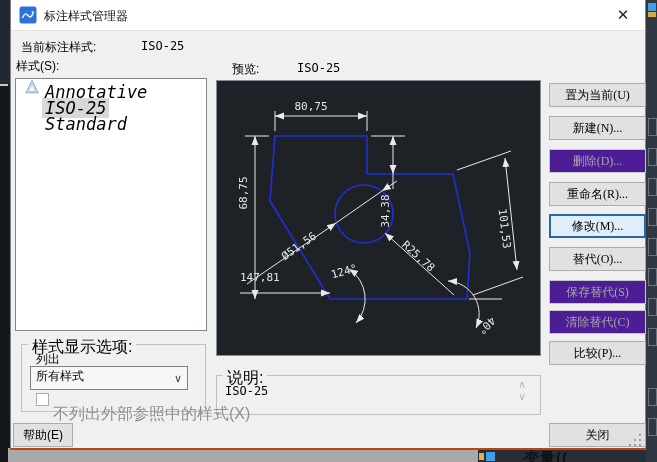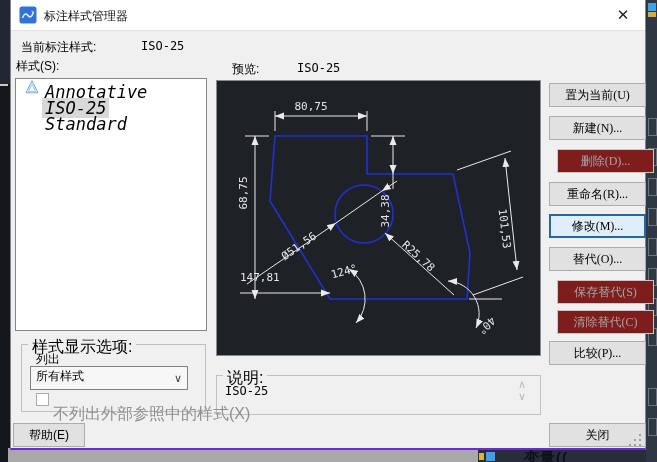--- a/index.html
+++ b/index.html
@@ -18,21 +18,21 @@
   .rs-btn{position:absolute;left:2px;width:7px;height:16px;border:1px solid #6b7480;}
   #gray-band{left:8px;top:448px;width:470px;height:14px;background:#a9a9a9;}
   #taskbar-text{left:524px;top:449px;font-size:15px;font-weight:bold;color:#0e1116;letter-spacing:1px;}
   .mini-ico-y{left:479px;top:453px;width:5px;height:7px;background:#d9b544;}
   .mini-ico-b{left:486px;top:452px;width:9px;height:9px;background:#3f9fe8;}
   .corner-ico-b{left:648px;top:3px;width:8px;height:8px;background:#3da0e8;}
   .corner-ico-y{left:648px;top:12px;width:8px;height:5px;background:#d8a93c;}
   
   #dialog{
     left:10px;top:0;width:636px;height:450px;background:#f0f0f0;
-    border-left:1px solid #7d848d;border-right:1px solid #7d848d;border-bottom:2px solid #6d28d9;
+    border-left:1px solid #7d848d;border-right:1px solid #7d848d;border-bottom:2px solid #c2410c;
     box-sizing:border-box;font-size:12px;color:#000;
   }
   #titlebar{position:absolute;left:0;top:0;width:100%;height:30px;background:#ffffff;border-bottom:1px solid #e2e2e2;}
   #title-icon{position:absolute;left:8px;top:6px;width:18px;height:18px;}
   #title-text{position:absolute;left:33px;top:8px;font-size:12px;color:#111;}
   #close-btn{position:absolute;right:0;top:0;width:44px;height:29px;text-align:center;line-height:29px;font-size:15px;color:#222;cursor:pointer;}
   .lbl{position:absolute;white-space:nowrap;}
   .mono{font-family:"DejaVu Sans Mono", monospace;}
   
   #listbox{position:absolute;left:4px;top:78px;width:192px;height:253px;background:#fff;border:1px solid #81868e;box-sizing:border-box;}
@@ -56,23 +56,23 @@
   #dropdown{position:absolute;left:8px;top:21px;width:158px;height:24px;background:#f7f7f7;border:1px solid #7a828c;box-sizing:border-box;line-height:18px;padding-left:5px;font-size:12px;}
   #dropdown .chev{position:absolute;right:5px;top:2px;color:#3c3c3c;font-size:11px;}
   #xref-row{position:absolute;left:14px;top:47px;height:14px;color:#8f8f8f;white-space:nowrap;}
   #xref-box{position:absolute;left:0;top:1px;width:11px;height:11px;background:#fff;border:1px solid #ababab;}
   #xref-label{position:absolute;left:17px;top:12px;font-size:16px;}
   
   .btn{
     position:absolute;width:97px;height:24px;background:#e1e1e1;border:1px solid #adadad;
     box-sizing:border-box;text-align:center;line-height:22px;font-size:12px;color:#000;cursor:pointer;white-space:nowrap;
   }
-  .btn.disabled{background:#7f1d1d;border-color:#c7c7c7;color:#a5a5a5;margin-left:8px;}
+  .btn.disabled{background:#4c1d95;border-color:#c7c7c7;color:#a5a5a5;}
   .btn.focused{background:#e0eef9;border:2px solid #2468a8;line-height:20px;}
-  #help-btn{left:2px;top:423px;width:72px;}
+  #help-btn{left:2px;top:423px;width:60px;}
   .rbtn{left:538px;font-family:Liberation Serif, serif;}
   
   .grip-dot{position:absolute;width:2px;height:2px;background:#9aa0a6;}
 </style>
 </head>
 <body>
 
 <div class="abs" id="left-strip">
   <div class="upper"></div>
   <div class="line"></div>

